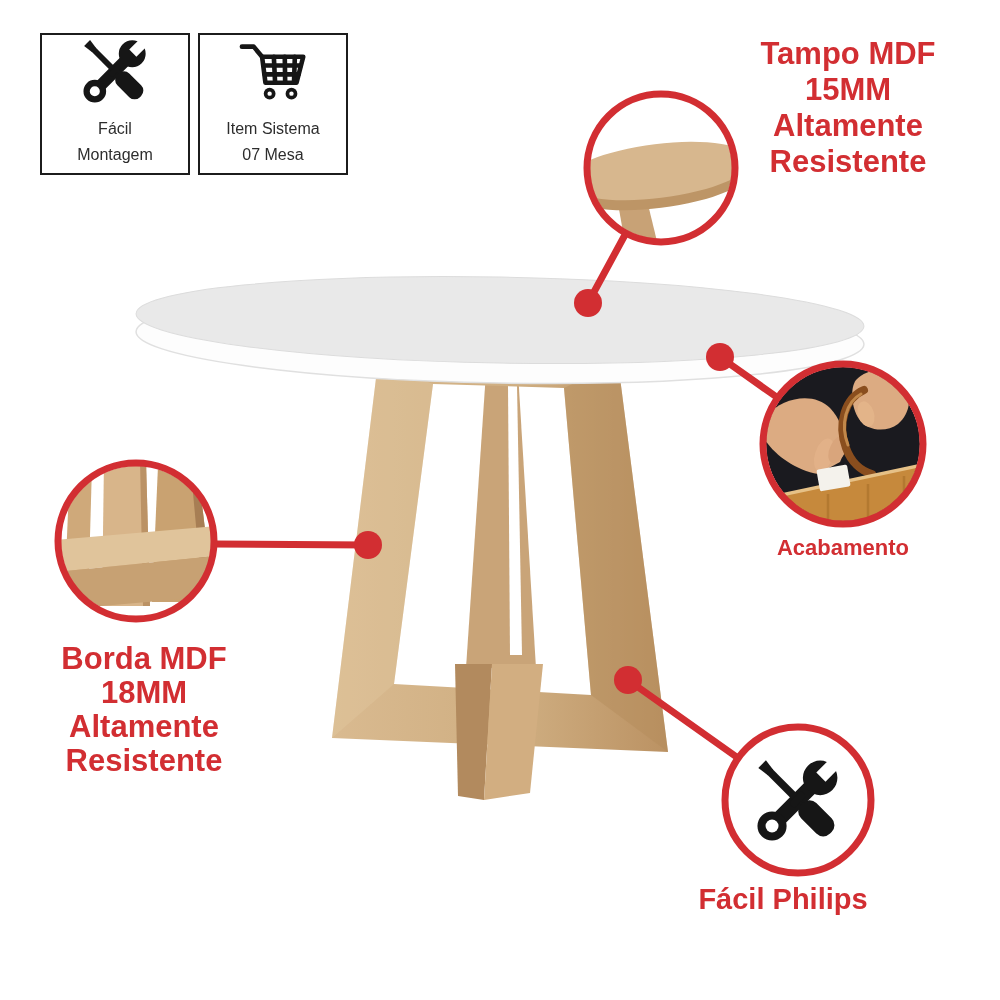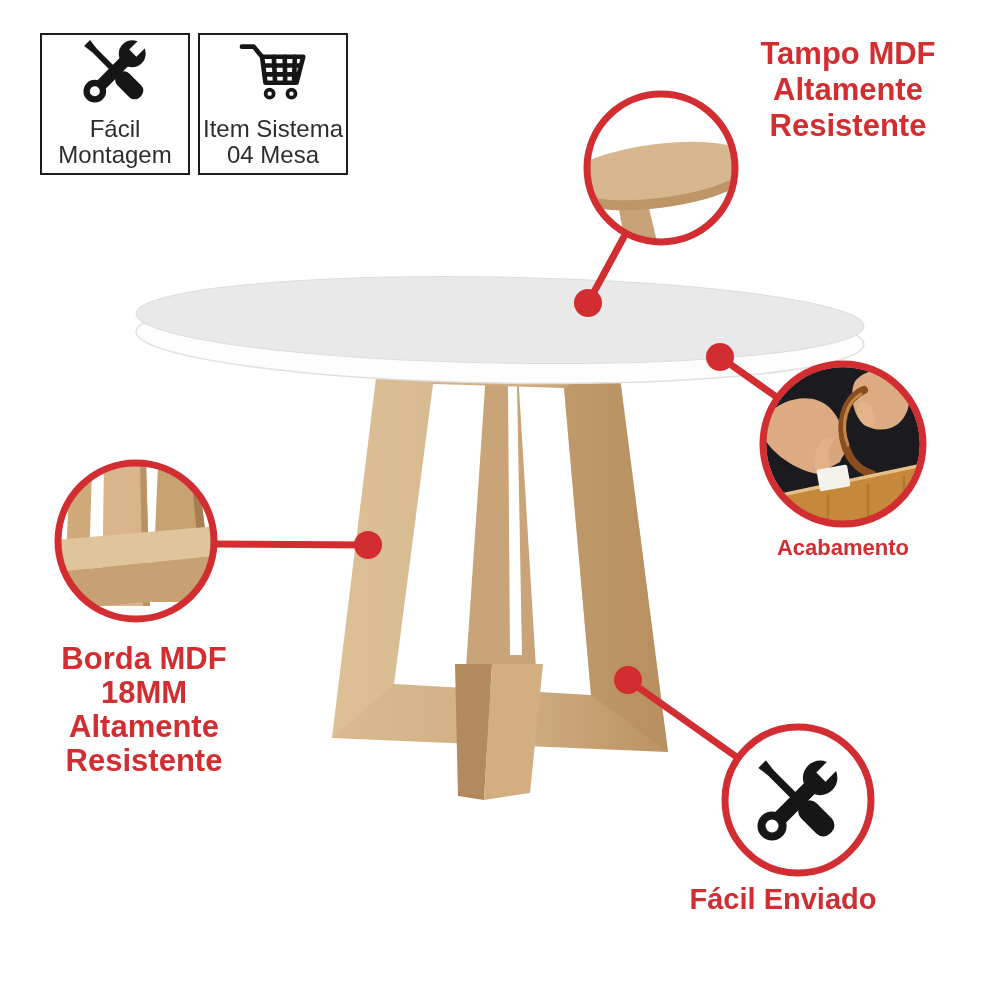--- a/index.html
+++ b/index.html
@@ -9,21 +9,21 @@
   }
   .scene{position:absolute;left:0;top:0;width:1000px;height:1000px;}
   .badge{
     position:absolute;width:150px;height:142px;background:#fff;
     border:2.5px solid #1c1c1c;box-sizing:border-box;
     display:flex;flex-direction:column;align-items:center;justify-content:flex-end;
     padding-bottom:5px;
   }
   .badge svg{width:84px;height:84px;margin-bottom:3px;flex:0 0 auto;}
   .badge-label{
-    text-align:center;color:#2d2d2d;font-size:24px;line-height:26px;font-weight:400;
+    text-align:center;color:#2d2d2d;font-size:16px;line-height:26px;font-weight:400;
   }
   .badge-label span{display:block;white-space:nowrap;}
   .red-text{
     position:absolute;color:var(--accent-red);font-weight:700;text-align:center;
   }
   .red-text span{display:block;white-space:nowrap;}
   #txt-tampo{left:715px;top:36px;width:266px;font-size:31px;line-height:36px;}
   #txt-borda{left:713px;top:530px;width:260px;font-size:22px;line-height:35px;}
   #txt-base{left:18px;top:642px;width:252px;font-size:31px;line-height:34px;}
   #txt-montagem{left:565px;top:882px;width:436px;font-size:29px;line-height:35px;}
@@ -182,38 +182,39 @@
       <span>Montagem</span>
     </div>
   </div>
 
   <div class="badge" style="left:198px;top:33px;">
     <svg viewBox="0 0 100 100">
       <use href="#icon-cart" width="100" height="100"></use>
     </svg>
     <div class="badge-label">
       <span>Item Sistema</span>
-      <span>04 Mesa</span>
+      <span>07 Mesa</span>
     </div>
   </div>
 
   <div class="red-text" id="txt-tampo">
     <span>Tampo MDF</span>
+    <span>15MM</span>
     <span>Altamente</span>
     <span>Resistente</span>
   </div>
 
   <div class="red-text" id="txt-borda">
     <span>Acabamento</span>
   </div>
 
   <div class="red-text" id="txt-base">
     <span>Borda MDF</span>
     <span>18MM</span>
     <span>Altamente</span>
     <span>Resistente</span>
   </div>
 
   <div class="red-text" id="txt-montagem">
-    <span>Fácil Enviado</span>
+    <span>Fácil Philips</span>
   </div>
 
 </div>
 
 </body></html>

